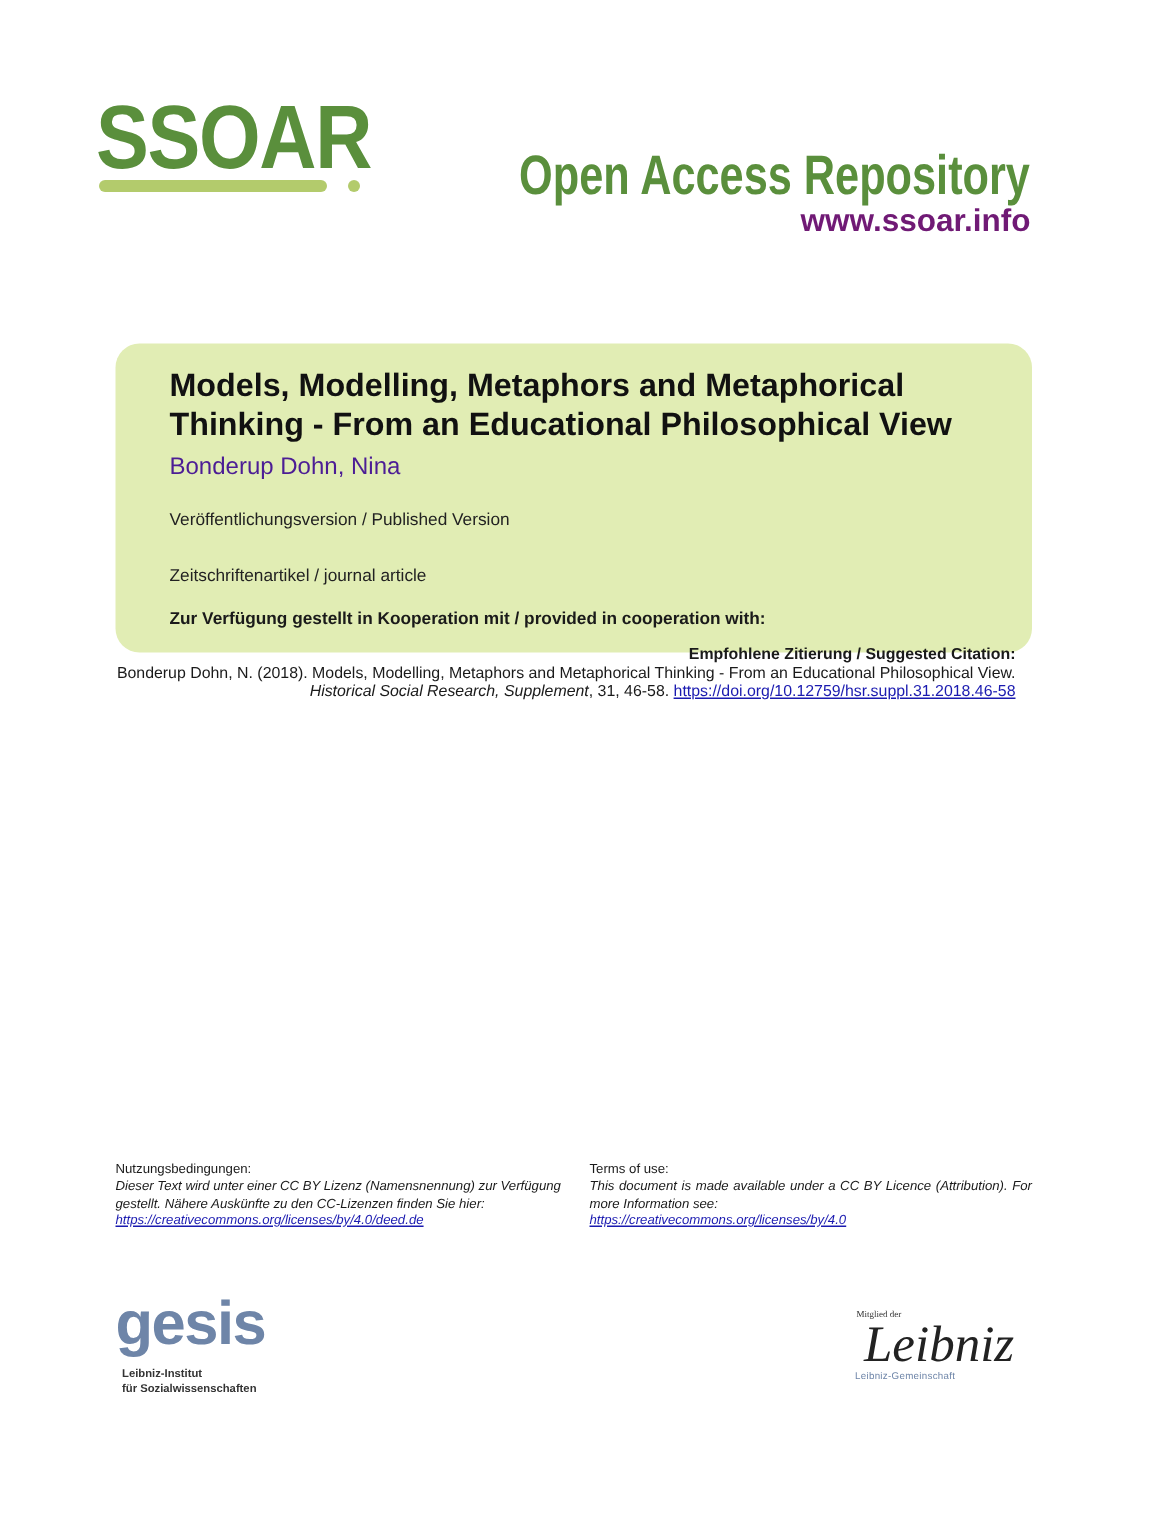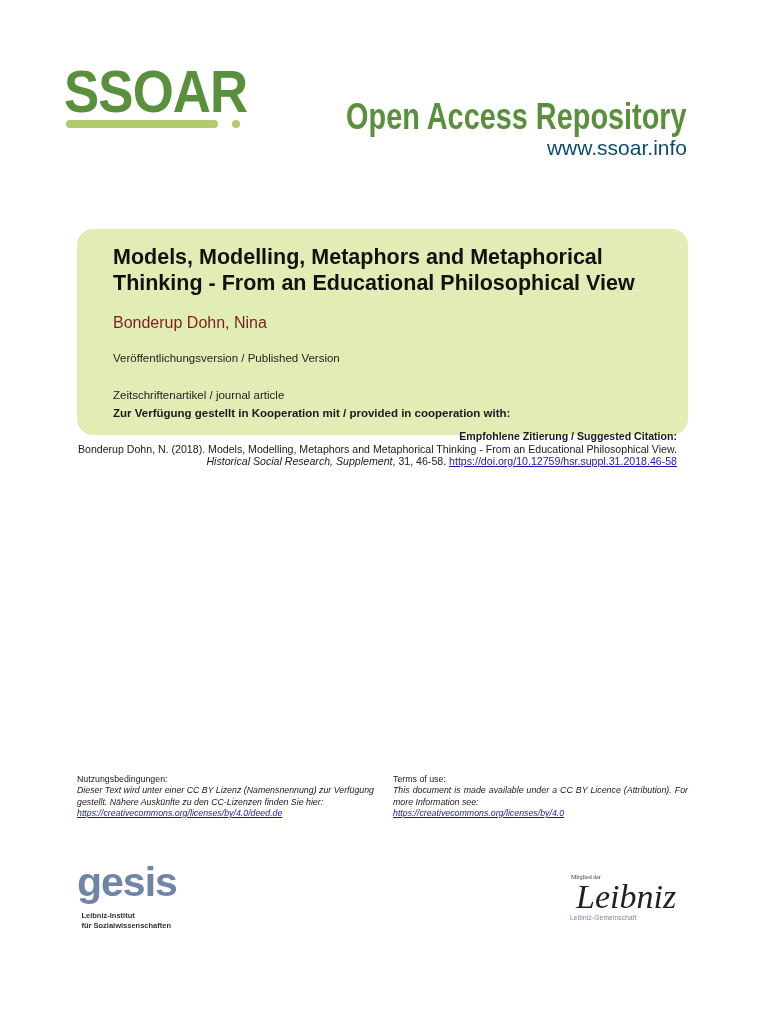--- a/index.html
+++ b/index.html
@@ -5,28 +5,28 @@
   * { box-sizing: border-box; margin: 0; padding: 0; }
   html, body { width: 768px; height: 1024px; background: #ffffff; overflow: hidden; }
   body { position: relative; font-family: "Liberation Sans", sans-serif; color: #1a1a1a; }
 
   .ssoar-logo { position: absolute; left: 64px; top: 62px; width: 178px; height: 72px; }
   .ssoar-word { position: absolute; left: 0; top: 0; font-family: "Liberation Sans", sans-serif; font-weight: bold; font-size: 60px; letter-spacing: -1px; color: #5a8f3c; transform: scaleX(0.88); transform-origin: left top; line-height: 1; }
   .ssoar-bar { position: absolute; left: 2px; top: 58px; width: 152px; height: 8px; border-radius: 4px; background: #b3cb6c; }
   .ssoar-dot { position: absolute; left: 168px; top: 58px; width: 8px; height: 8px; border-radius: 50%; background: #b3cb6c; }
 
   .oar-title { position: absolute; right: 81px; top: 98px; font-size: 37px; font-weight: bold; color: #5a8f3c; transform: scaleX(0.78); transform-origin: right top; white-space: nowrap; line-height: 1; }
-  .oar-url { position: absolute; right: 81px; top: 137px; font-size: 21px; font-weight: normal; color: #0c4a6e; white-space: nowrap; line-height: 1; }
+  .oar-url { position: absolute; right: 81px; top: 137px; font-size: 21px; font-weight: bold; color: #701a75; white-space: nowrap; line-height: 1; }
 
   .info-box { position: absolute; left: 77px; top: 229px; width: 611px; height: 206px; background: #e1edb4; border-radius: 16px; padding: 15px 36px; }
   .doc-title { font-size: 21.5px; font-weight: bold; line-height: 26px; color: #111; }
-  .doc-author { font-size: 16px; color: #7f1d1d; margin-top: 18px; line-height: 18px; }
+  .doc-author { font-size: 16px; color: #4c1d95; margin-top: 7px; line-height: 18px; }
   .doc-meta { font-size: 11.5px; color: #222; line-height: 18px; margin-top: 19px; }
   .doc-meta.first { margin-top: 17px; }
-  .coop-label { font-size: 11.5px; font-weight: bold; margin-top: 0; line-height: 18px; }
+  .coop-label { font-size: 11.5px; font-weight: bold; margin-top: 11px; line-height: 18px; }
   .coop-value { font-size: 11.5px; line-height: 18px; color: #222; }
 
   .citation { position: absolute; left: 77px; top: 430px; width: 600px; font-size: 10.6px; line-height: 12.5px; color: #1a1a1a; text-align: right; }
   .citation .label { font-weight: bold; }
   .citation a { color: #1a1ab0; text-decoration: underline; }
 
   .terms { position: absolute; top: 774px; font-size: 8.8px; line-height: 11.3px; color: #1a1a1a; }
   .terms.left { left: 77px; width: 298px; }
   .terms.right { left: 393px; width: 295px; text-align: justify; }
   .terms .t-body { font-style: italic; }

